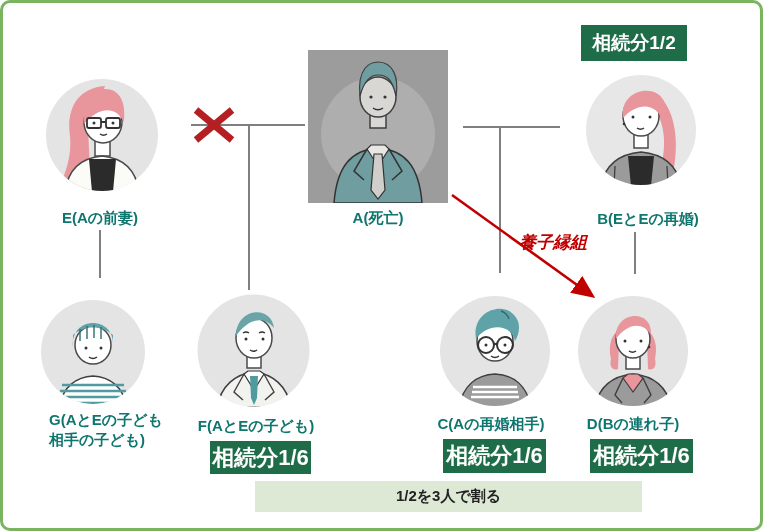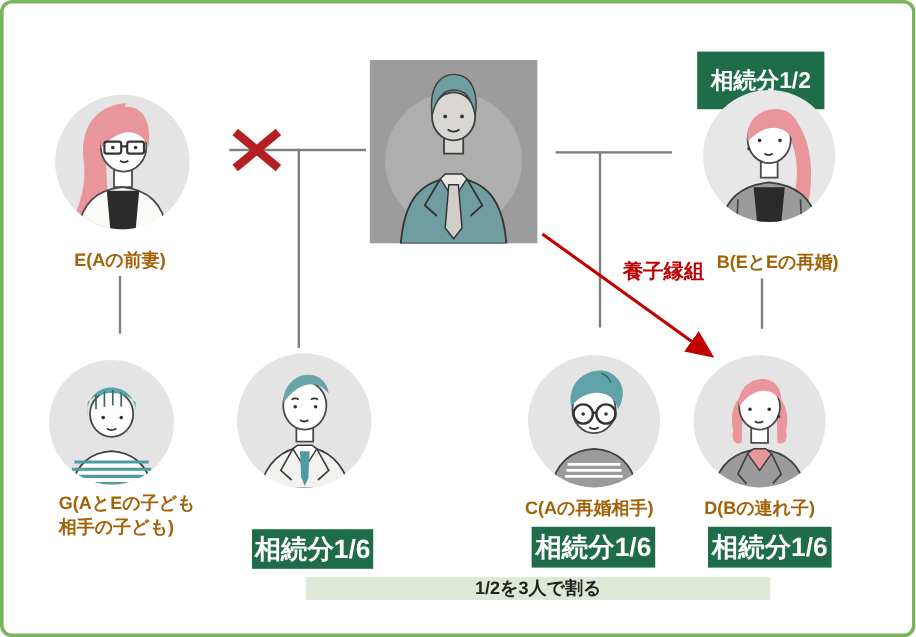--- a/index.html
+++ b/index.html
@@ -9,21 +9,21 @@
     box-sizing:border-box;
     background:#ffffff;
     border:3px solid #7ab45e;
     border-radius:10px;
     overflow:hidden;
     font-family:"Liberation Sans","DejaVu Sans",sans-serif;
   }
   .abs{position:absolute;}
   .plabel{
     position:absolute;
-    font-size:15px;font-weight:bold;color:#a16207;
+    font-size:15px;font-weight:bold;color:#0f766e;
     text-align:center;line-height:20px;
     letter-spacing:0px;
   }
   .plabel.multiline{white-space:pre-line;text-align:left;}
   .badge{
     position:absolute;
     background:#1e6c48;color:#ffffff;
     font-weight:bold;
     display:flex;align-items:center;justify-content:center;
   }
@@ -61,21 +61,21 @@
   </svg>
 
   <svg class="abs" style="left:443px;top:184px;" width="155" height="118" viewBox="0 0 155 118">
     <defs>
       <marker id="arrh" markerWidth="9" markerHeight="8" refX="7" refY="4" orient="auto">
         <path d="M0 0 L9 4 L0 8 Z" fill="#c00000"></path>
       </marker>
     </defs>
     <line x1="6" y1="8" x2="145" y2="108" stroke="#c00000" stroke-width="2.6" marker-end="url(#arrh)"></line>
   </svg>
-  <div class="adoption" style="left:516px;top:212px;">養子縁組</div>
+  <div class="adoption" style="left:516px;top:228px;font-style:italic;">養子縁組</div>
 
   <svg class="abs" style="left:42px;top:75px;" width="114" height="114" viewBox="0 0 114 114">
     <defs>
         <clipPath id="ce">
           <circle cx="57" cy="57" r="56"></circle>
         </clipPath>
       </defs>
     <circle cx="57" cy="57" r="56" fill="#e4e4e4"></circle>
     <g clip-path="url(#ce)">
       <path d="M60 8 C32 10 21 32 25 58 C27 80 20 96 12 114 L46 114 L43 50 Z" fill="#e8959b"></path>
@@ -102,22 +102,23 @@
     <path d="M52 46 C49 18 62 12 70 12 C85 12 91 27 88 46 C84 28 78 25 70 25 C62 25 56 31 52 46 Z" fill="#6f9da0" stroke="#3f3f3f" stroke-width="1.2"></path>
     <circle cx="63" cy="47" r="1.6" fill="#333"></circle>
       <circle cx="77" cy="47" r="1.6" fill="#333"></circle>
     <path d="M65 58 q5 3.5 10 0" fill="none" stroke="#333" stroke-width="1.5"></path>
     <path d="M26 153 C29 115 44 100 70 98 C96 100 111 115 114 153 Z" fill="#6f9da0" stroke="#333" stroke-width="1.5"></path>
     <path d="M59 99 L70 116 L81 99 L77 95 L63 95 Z" fill="#e8e7e4" stroke="#333" stroke-width="1.2"></path>
     <path d="M66 104 L74 104 L77 140 L70 149 L63 140 Z" fill="#cfcecb" stroke="#333" stroke-width="1.2"></path>
     <path d="M59 99 L46 121 L56 130" fill="none" stroke="#333" stroke-width="1.5"></path>
     <path d="M81 99 L94 121 L84 130" fill="none" stroke="#333" stroke-width="1.5"></path>
   </svg>
-
-  <div class="badge big" style="left:578px;top:40px;width:106px;height:48px;">相続分1/2</div>
+  <div class="plabel" style="left:305px;top:205px;width:140px;">A(死亡)</div>
+
+  <div class="badge big" style="left:578px;top:22px;width:106px;height:36px;">相続分1/2</div>
   <svg class="abs" style="left:582px;top:71px;" width="112" height="112" viewBox="0 0 112 112">
     <defs>
         <clipPath id="cb">
           <circle cx="56" cy="56" r="55"></circle>
         </clipPath>
       </defs>
     <circle cx="56" cy="56" r="55" fill="#e7e7e7"></circle>
     <g clip-path="url(#cb)">
       <path d="M78 26 C92 44 94 74 87 104 L72 104 C81 82 82 58 72 38 Z" fill="#e8959b"></path>
       <path d="M49 58 h14 v16 h-14 z" fill="#ffffff" stroke="#4a4a4a" stroke-width="1.5"></path>
@@ -172,20 +173,21 @@
         <circle cx="66" cy="45" r="1.5" fill="#333"></circle>
       <path d="M46 39 q3 -2 6 0 M62 39 q3 -2 6 0" fill="none" stroke="#333" stroke-width="1.3"></path>
       <path d="M53 56 q3.5 2.5 7 0" fill="none" stroke="#333" stroke-width="1.5"></path>
       <path d="M20 113 C24 92 38 80 57 78 C76 80 90 92 94 113 Z" fill="#f2f2ef" stroke="#3f3f3f" stroke-width="1.5"></path>
       <path d="M47 80 L57 96 L67 80 L63 77 L51 77 Z" fill="#ffffff" stroke="#333" stroke-width="1.2"></path>
       <path d="M53 82 L61 82 L60 104 L57 111 L54 104 Z" fill="#4f9ba0"></path>
       <path d="M47 80 L37 98 L46 106" fill="none" stroke="#3f3f3f" stroke-width="1.4"></path>
       <path d="M67 80 L77 98 L68 106" fill="none" stroke="#3f3f3f" stroke-width="1.4"></path>
     </g>
   </svg>
+  <div class="plabel" style="left:183px;top:413px;width:140px;">F(AとEの子ども)</div>
   <div class="badge small" style="left:207px;top:438px;width:101px;height:33px;">相続分1/6</div>
 
   <svg class="abs" style="left:436px;top:292px;" width="112" height="112" viewBox="0 0 112 112">
     <defs>
         <clipPath id="cc">
           <circle cx="56" cy="56" r="55"></circle>
         </clipPath>
       </defs>
     <circle cx="56" cy="56" r="55" fill="#e4e4e4"></circle>
     <g clip-path="url(#cc)">
@@ -225,15 +227,15 @@
       <circle cx="72" cy="52" r="1.3" fill="#333"></circle>
       <path d="M18 112 C22 91 36 81 56 79 C76 81 90 91 94 112 Z" fill="#9b9b9b" stroke="#3f3f3f" stroke-width="1.5"></path>
       <path d="M46 83 L56 97 L66 83 L61 79 L51 79 Z" fill="#e8959b" stroke="#3f3f3f" stroke-width="1.2"></path>
       <path d="M46 83 L38 100 L45 108" fill="none" stroke="#3f3f3f" stroke-width="1.4"></path>
       <path d="M66 83 L74 100 L67 108" fill="none" stroke="#3f3f3f" stroke-width="1.4"></path>
     </g>
   </svg>
   <div class="plabel" style="left:560px;top:411px;width:140px;">D(Bの連れ子)</div>
   <div class="badge small" style="left:587px;top:436px;width:103px;height:34px;">相続分1/6</div>
 
-  <div class="divbar" style="left:252px;top:478px;width:387px;height:19px;">1/2を3人で割る</div>
+  <div class="divbar" style="left:252px;top:478px;width:387px;height:31px;">1/2を3人で割る</div>
 
 </div>
 
 </body></html>

